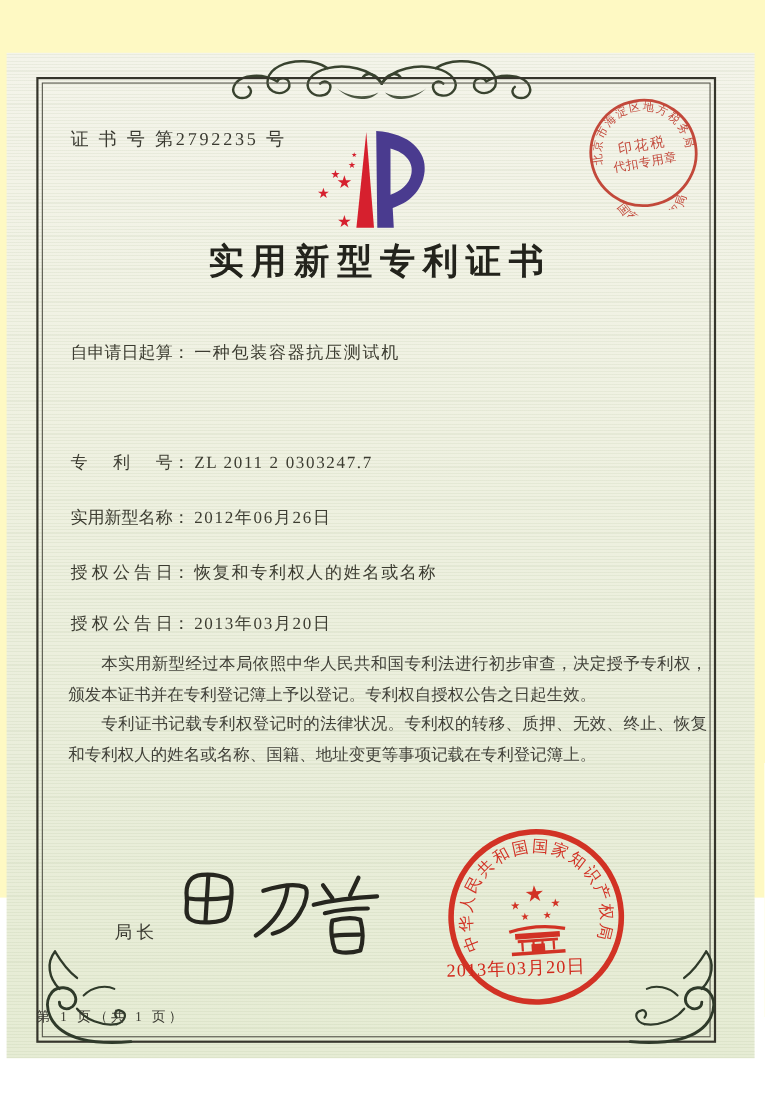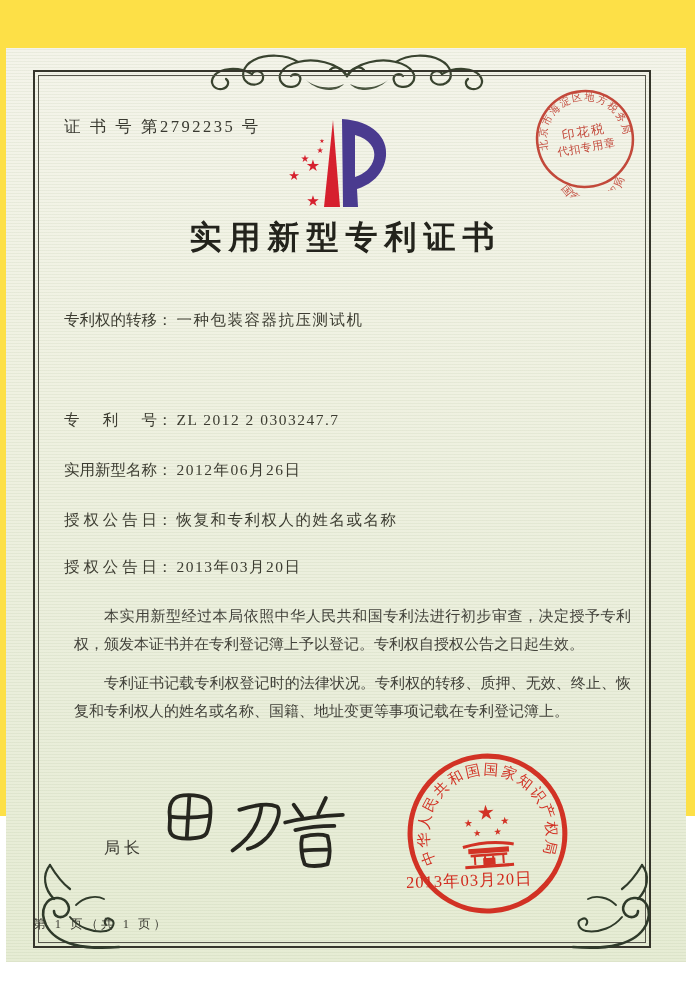--- a/index.html
+++ b/index.html
@@ -6,40 +6,40 @@
     --stamp-red:#bf3b2d;
     --seal-red:#d1291c;
     --logo-red:#d6202e;
     --logo-purple:#4a3b8f;
     --ink:#3f3f34;
     --frame-ink:#35352b;
   }
   *{margin:0;padding:0;box-sizing:border-box;}
   html,body{width:695px;height:1000px;background:#ffffff;overflow:hidden;}
   body{font-family:"Liberation Serif","DejaVu Serif",serif;color:var(--ink);}
-  .page{position:relative;width:695px;height:816px;background:#fde047;}
+  .page{position:relative;width:695px;height:816px;background:#fef9c3;}
   .paper{
     position:absolute;left:6px;top:48px;width:680px;height:914px;
     background:
       repeating-linear-gradient(0deg, rgba(140,160,115,0.10) 0px, rgba(140,160,115,0.10) 1px, rgba(0,0,0,0) 1px, rgba(0,0,0,0) 3px),
       linear-gradient(180deg,#f4f4ea 0%,#eff1e1 38%,#eaeedb 70%,#e6ecd4 100%);
   }
   .frame-outer{position:absolute;left:33px;top:70px;width:618px;height:878px;border:2.5px solid var(--frame-ink);}
   .frame-inner{position:absolute;inset:3px;border:1px solid #55554a;}
   .cert-no{position:absolute;left:64px;top:116px;font-size:16.5px;letter-spacing:2.5px;color:#3a3a31;}
   .title{position:absolute;left:33px;top:216px;width:618px;text-align:center;
     font-size:32px;font-weight:bold;letter-spacing:7px;text-indent:7px;color:#23231c;}
   .field-row{position:absolute;left:64px;font-size:15.5px;color:#3c3c31;white-space:nowrap;}
   .f-label{display:inline-block;width:93px;text-align:justify;text-align-last:justify;vertical-align:bottom;}
   .f-colon{display:inline-block;margin-right:4px;}
   .f-value{letter-spacing:1.5px;}
   .row1{top:310px}.row2{top:367px}.row3{top:410px}.row4{top:460px}.row5{top:510px}.row6{top:557px}
   .paras{position:absolute;left:62px;top:591px;width:581px;font-size:15px;line-height:27.5px;
     text-align:justify;color:#42423a;}
-  .paras p{text-indent:2em;margin:12px;}
+  .paras p{text-indent:2em;margin:0;}
   .director{position:absolute;left:104px;top:838px;font-size:16px;letter-spacing:4px;color:#3a3a31;}
   .signature-svg{position:absolute;left:158px;top:780px;width:195px;height:102px;}
   .sig-stroke{fill:none;stroke:#26261f;stroke-width:4.5;stroke-linecap:round;stroke-linejoin:round;}
   .hidden-data{position:absolute;width:1px;height:1px;overflow:hidden;opacity:0;}
   .logo-svg{position:absolute;left:284px;top:108px;width:112px;height:106px;}
   .logo-red-shape{fill:var(--logo-red);}
   .logo-purple-shape{fill:var(--logo-purple);}
   .logo-star{fill:var(--logo-red);text-anchor:middle;font-family:"DejaVu Sans",sans-serif;}
   .tax-stamp{position:absolute;left:530px;top:84px;width:110px;height:110px;transform:rotate(-10deg);opacity:.92;}
   .tax-stamp .ring{fill:none;stroke:var(--stamp-red);stroke-width:2.5;}
@@ -125,24 +125,24 @@
     <text x="54" y="51" font-size="12.5" letter-spacing="2" text-anchor="middle">印花税</text>
     <text x="54" y="66" font-size="11" letter-spacing="0.5" text-anchor="middle">代扣专用章</text>
     <text font-size="10.5" letter-spacing="1.2" text-anchor="middle">
       <textPath href="#taxBottom" startOffset="50%">国家知识产权局</textPath>
     </text>
   </svg>
 
   <div class="title">实用新型专利证书</div>
 
   <div class="field-row row1">
-    <span class="f-label">专利权的转移</span><span class="f-colon">：</span><span class="f-value">一种包装容器抗压测试机</span>
+    <span class="f-label">自申请日起算</span><span class="f-colon">：</span><span class="f-value">一种包装容器抗压测试机</span>
   </div>
   <div class="field-row row3">
-    <span class="f-label">专利号</span><span class="f-colon">：</span><span class="f-value">ZL 2012 2 0303247.7</span>
+    <span class="f-label">专利号</span><span class="f-colon">：</span><span class="f-value">ZL 2011 2 0303247.7</span>
   </div>
   <div class="field-row row4">
     <span class="f-label">实用新型名称</span><span class="f-colon">：</span><span class="f-value">2012年06月26日</span>
   </div>
   <div class="field-row row5">
     <span class="f-label">授权公告日</span><span class="f-colon">：</span><span class="f-value">恢复和专利权人的姓名或名称</span>
   </div>
   <div class="field-row row6">
     <span class="f-label">授权公告日</span><span class="f-colon">：</span><span class="f-value">2013年03月20日</span>
   </div>

